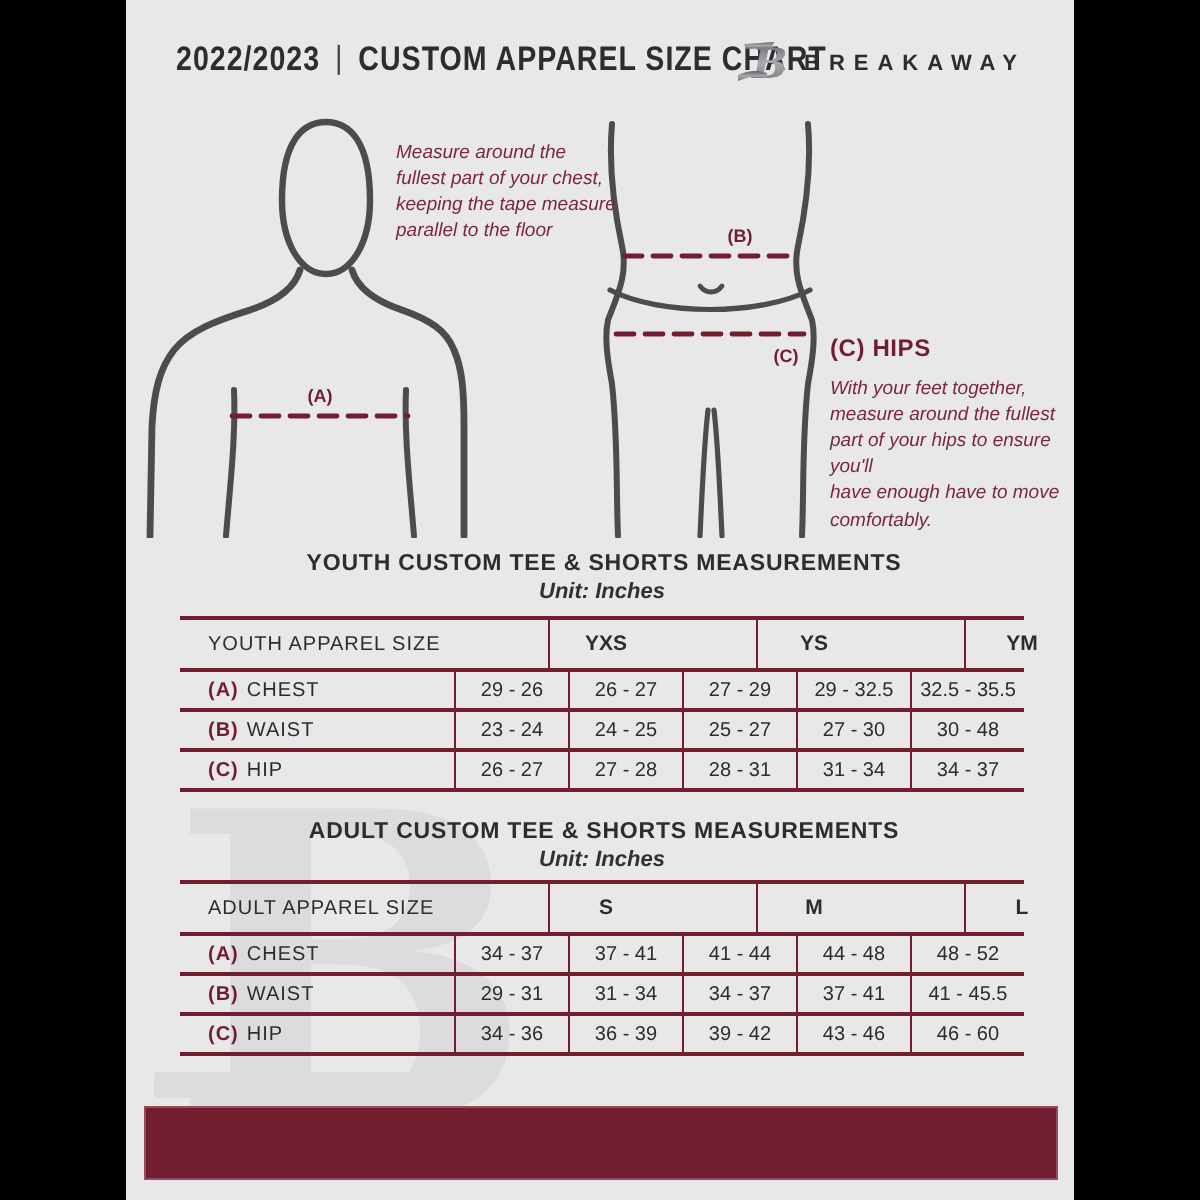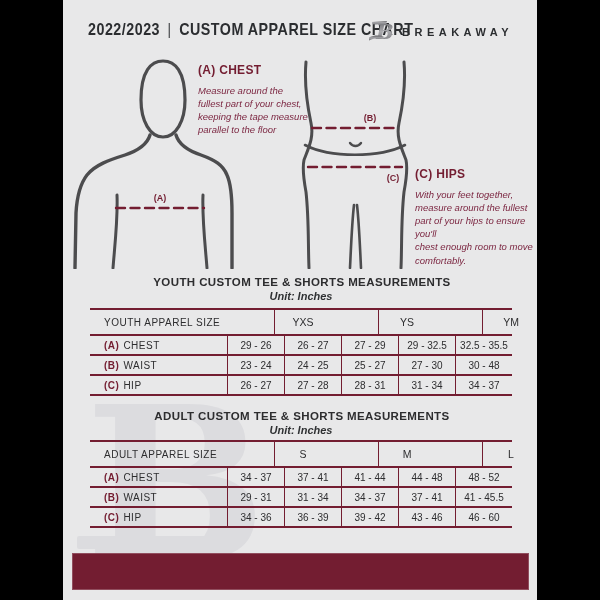--- a/index.html
+++ b/index.html
@@ -51,21 +51,21 @@
     font-style:italic;font-weight:600;color:#2f3133;z-index:1;}
 
   
   .table{position:absolute;left:27px;width:422px;border-bottom:2px solid var(--maroon);z-index:1;}
   .trow{display:grid;grid-template-columns:137px 57px 57px 57px 57px 57px;height:20px;
     border-top:2px solid var(--maroon);}
   .trow.head{height:26px;gap:47px;}
   .cell{display:flex;align-items:center;justify-content:center;font-size:10px;color:var(--ink);}
   .trow .cell:not(:first-child){border-left:1.3px solid var(--maroon);}
   .cell.lbl{justify-content:flex-start;padding-left:14px;letter-spacing:.5px;}
-  .trow.head .cell{font-weight:normal;font-size:10.5px;}
+  .trow.head .cell{font-weight:bold;font-size:10.5px;}
   .trow.head .cell.lbl{font-weight:normal;font-size:10px;}
   .pfx{color:var(--maroon);font-weight:bold;margin-right:4px;}
 
   
   .footer-bar{position:absolute;left:9px;top:553px;width:457px;height:37px;background:var(--maroon);
     box-shadow:inset 0 0 0 1px rgba(255,255,255,.22);z-index:1;}
 </style>
 </head>
 <body>
 
@@ -113,27 +113,26 @@
       <path d="M50 86 C53 90 58 90 61 86" stroke-width="2.4"></path>
       <path d="M54 148 C52 165 51 190 50 211" stroke-width="2.6"></path>
       <path d="M57 148 C59 165 60 190 61 211" stroke-width="2.6"></path>
       <path class="dash" d="M12 71 H99"></path>
       <text x="70" y="64" text-anchor="middle">(B)</text>
       <path class="dash" d="M8 110 H102"></path>
       <text x="93" y="124" text-anchor="middle">(C)</text>
     </svg>
 
     <div class="gblock gb-chest">
-      <div class="guide-head">(A) CHEST</div>
       <div class="guide-body">Measure around the fullest part of your chest, keeping the tape measure parallel to the floor</div>
     </div>
     <div class="gblock gb-hips">
       <div class="guide-head">(C) HIPS</div>
       <div class="guide-body">With your feet together, measure around the fullest part of your hips to ensure you'll
-chest enough room to move comfortably.</div>
+have enough have to move comfortably.</div>
     </div>
 
     <div class="sec-title" style="top:276px">YOUTH CUSTOM TEE &amp; SHORTS MEASUREMENTS</div>
     <div class="sec-unit" style="top:290px">Unit: Inches</div>
 
     <div class="table" style="top:308px">
       <div class="trow head">
         <div class="cell lbl">YOUTH APPAREL SIZE</div>
         <div class="cell">YXS</div>
         <div class="cell">YS</div>

